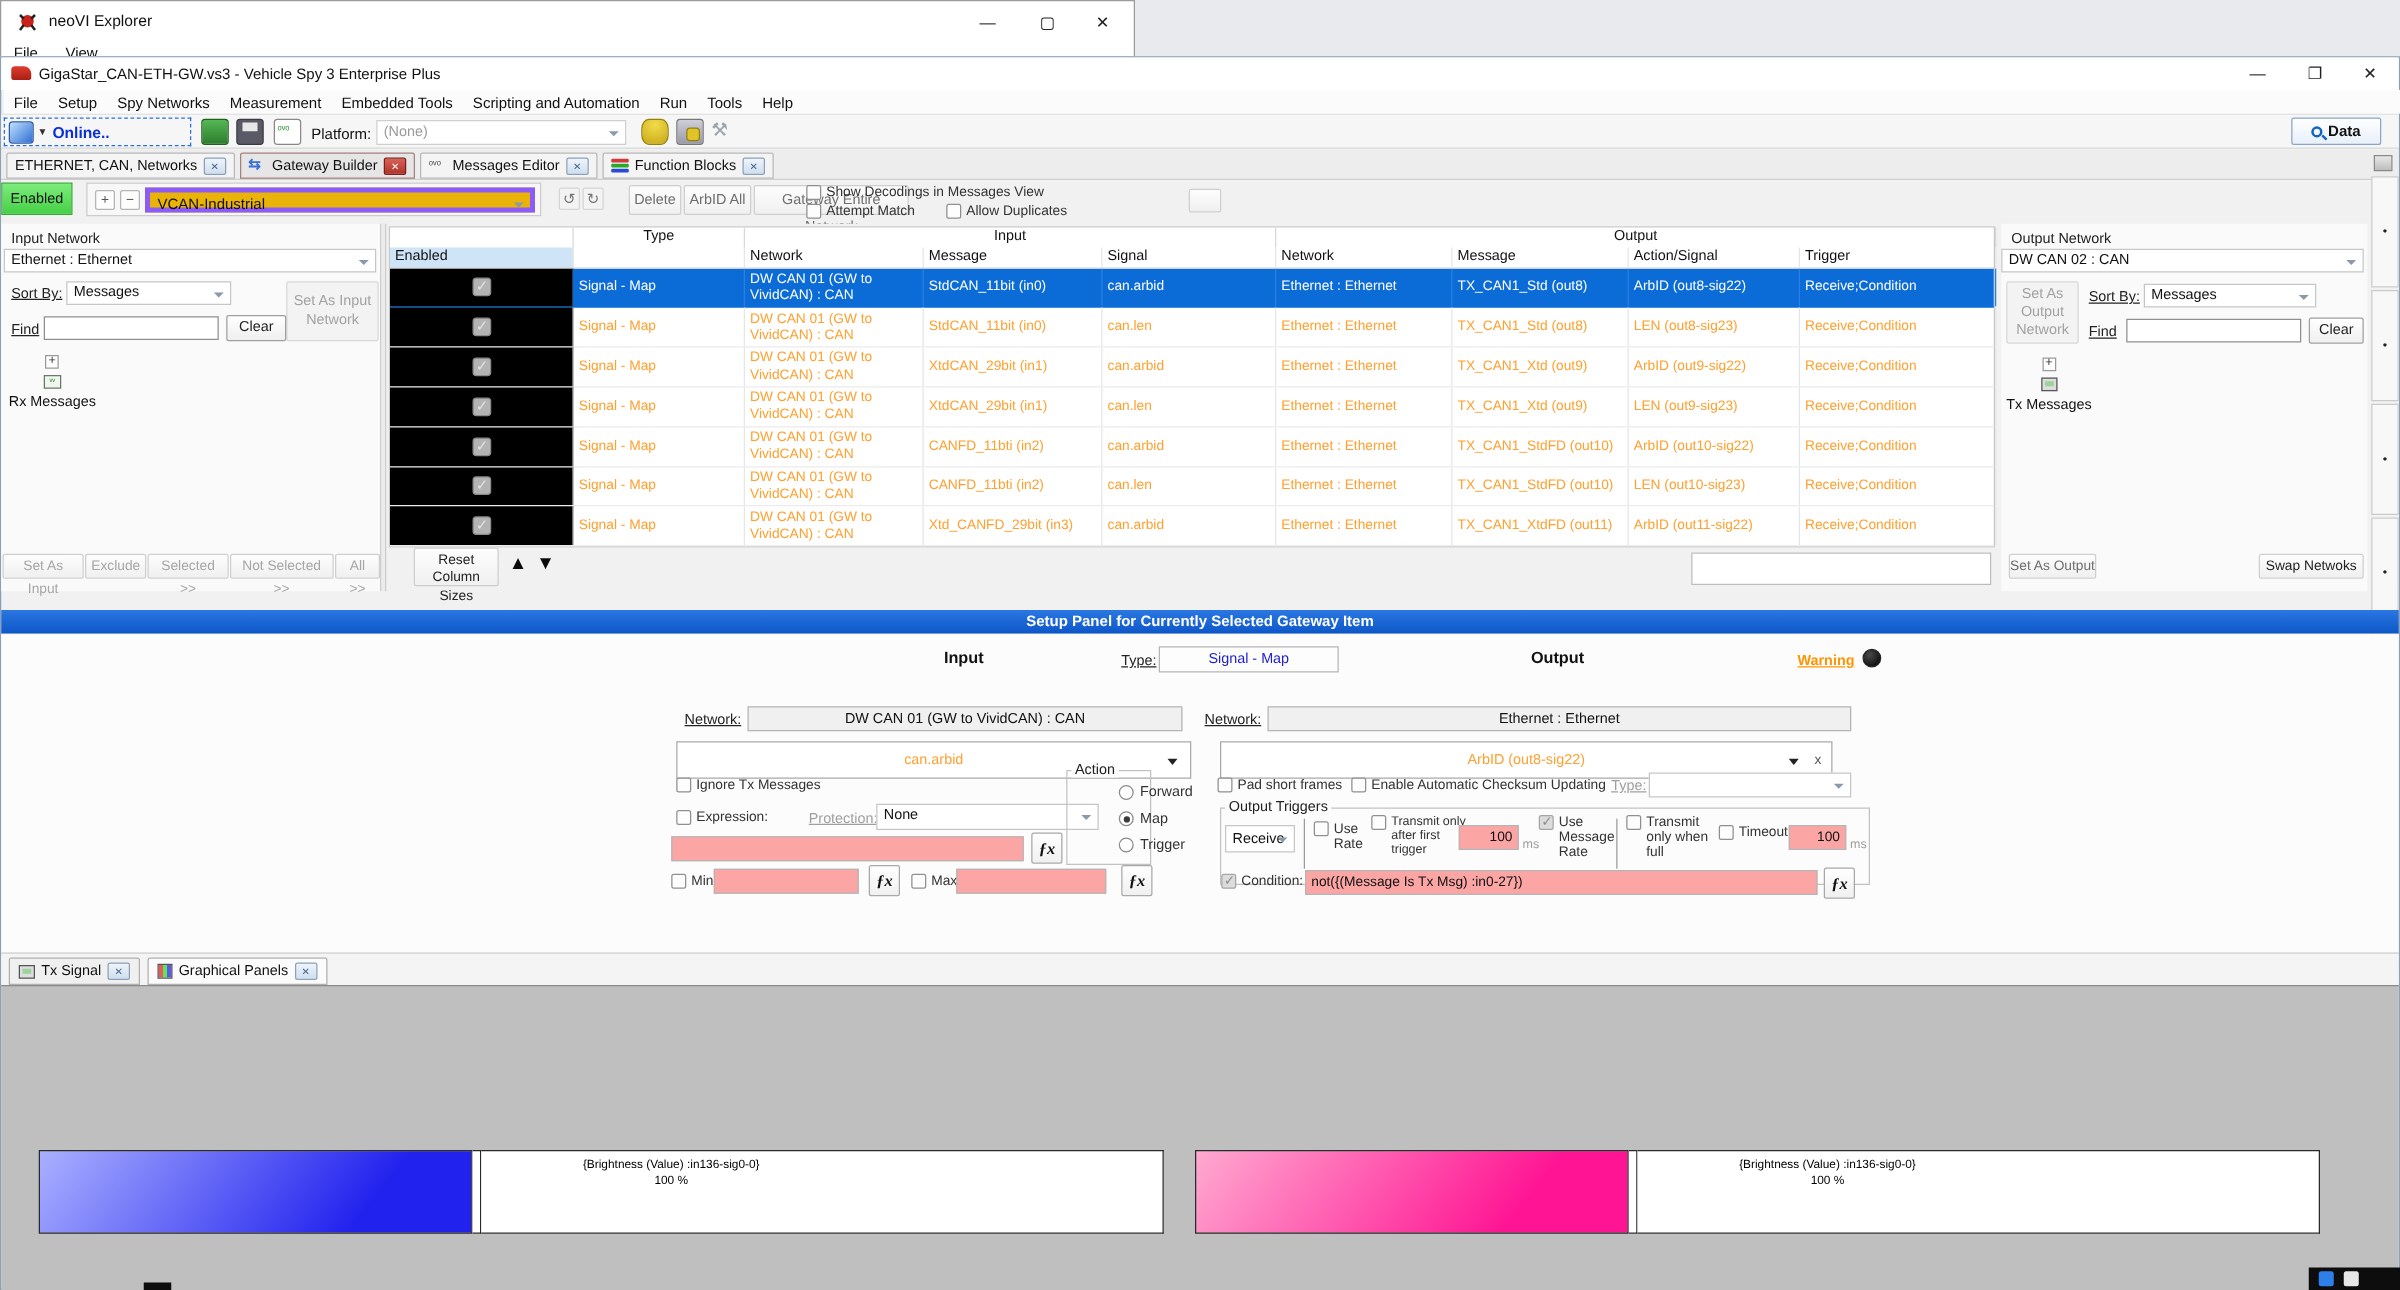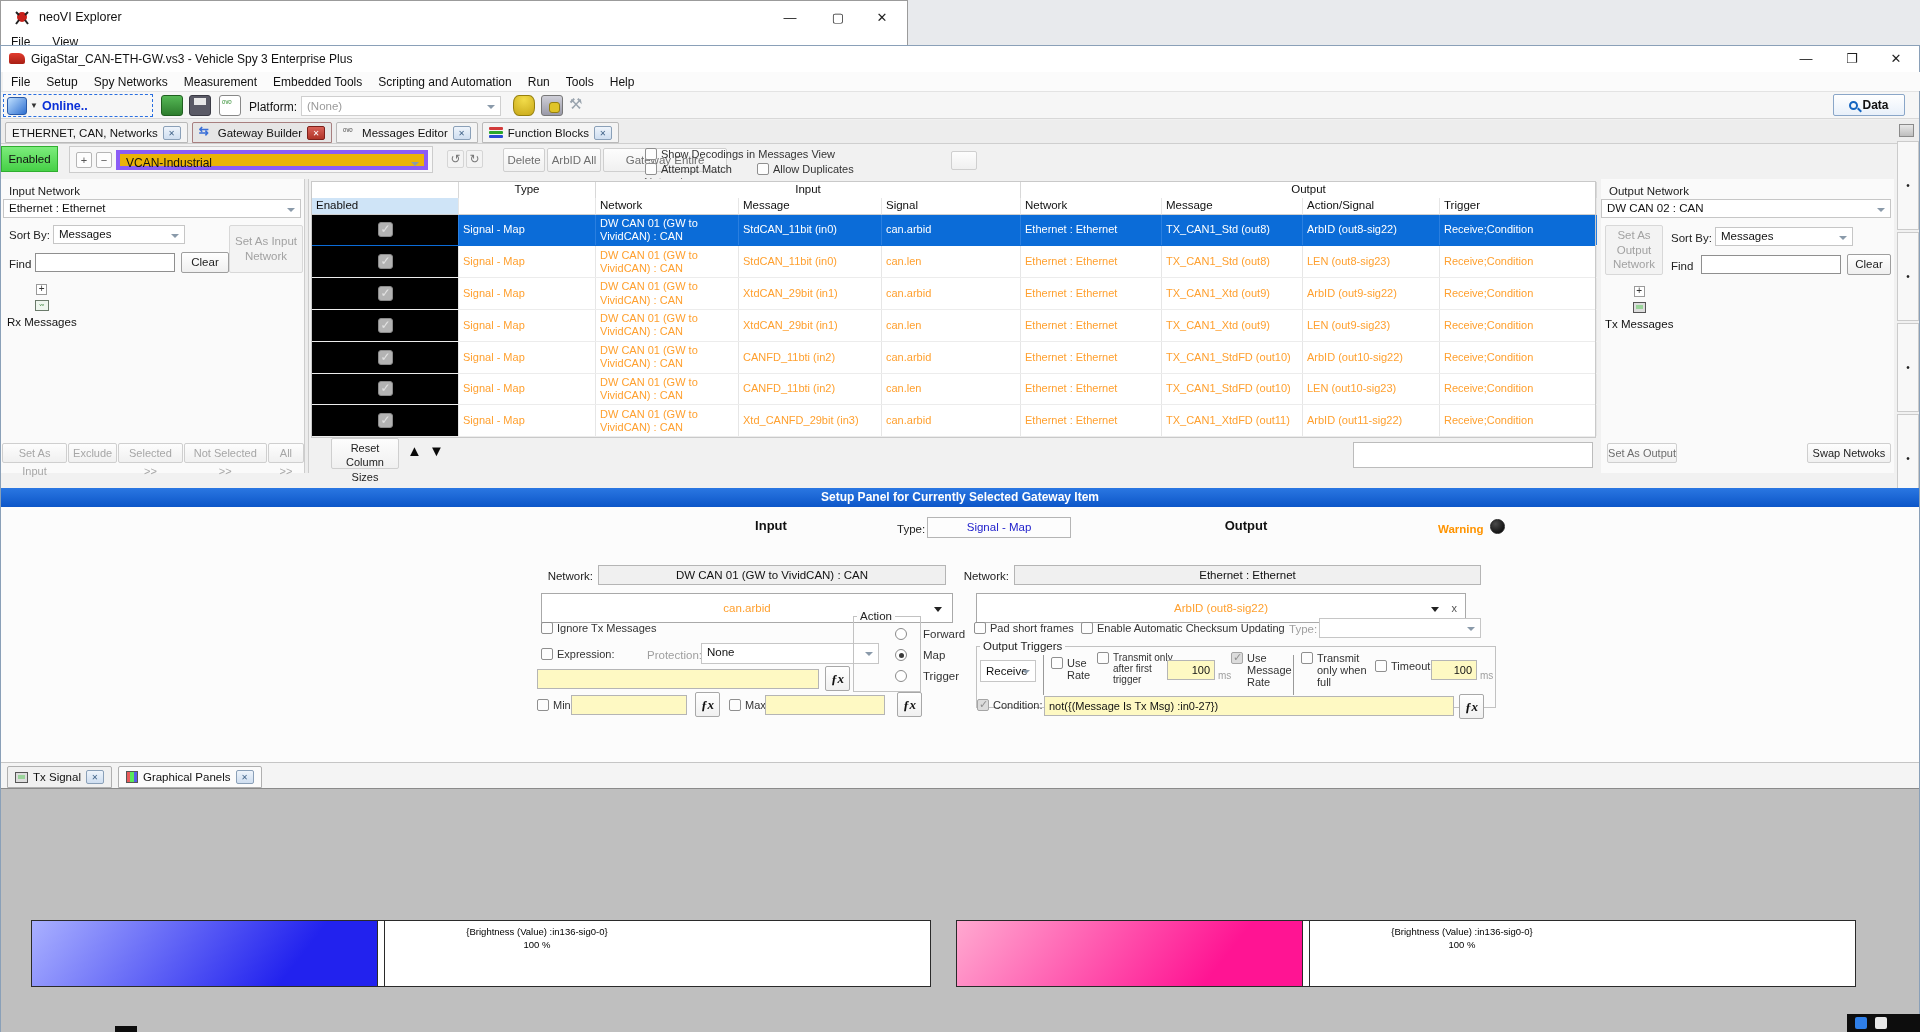--- a/index.html
+++ b/index.html
@@ -114,30 +114,30 @@
 
   
   #right-pane { position:absolute; left:1600px; top:0; width:293px; height:294px; background:#fafafa; }
   #right-strip { position:absolute; left:1896px; top:-38px; width:23px; height:663px; }
   .strip-seg { width:22px; height:89px; background:#f8f8f8; border:1px solid #cbcbcb; margin-bottom:2px; display:flex; align-items:center; justify-content:center; color:#222; font-size:10px; }
 
   
   #setup-head { position:absolute; left:0; top:442px; width:100%; height:19px; background:linear-gradient(#2a77e2,#0d56c8); color:#fff; font-weight:bold; font-size:12px; text-align:center; line-height:18px; }
   #setup-body { position:absolute; left:0; top:461px; width:100%; height:256px; background:#fcfcfc; border-bottom:1px solid #c5c5c5; }
   .hdr { position:absolute; font-weight:bold; font-size:13px; }
-  .lbl { position:absolute; font-size:11.5px; color:#222; }
+  .lbl { position:absolute; font-size:11.5px; color:#222;text-decoration:underline; }
   .lbl.grey { color:#9f9f9f; }
   .fieldbox { position:absolute; background:#f0f0f0; border:1px solid #b5b5b5; text-align:center; font-size:11.5px; line-height:18px; }
   .sigcombo { position:absolute; height:30px; background:#fff; border:1px solid #a9a9a9; text-align:center; color:#ffa02f; font-size:11.5px; line-height:28px; }
   .sigcombo .tri { position:absolute; right:10px; top:13px; width:0; height:0; border-left:4px solid transparent; border-right:4px solid transparent; border-top:5px solid #222; }
-  .input { position:absolute; background:#fef9c3; border:1px solid #b5b5b5; height:20px; font-size:11px; padding:0 4px; line-height:18px; }
+  .input { position:absolute; background:#fca5a5; border:1px solid #b5b5b5; height:20px; font-size:11px; padding:0 4px; line-height:18px; }
   .fx { position:absolute; width:25px; height:25px; background:linear-gradient(#fff,#f0f0f0); border:1px solid #a8a8a8; border-radius:2px; text-align:center; font-family:"Liberation Serif",serif; font-style:italic; font-weight:bold; font-size:13px; line-height:23px; color:#111; }
   .groupbox { position:absolute; border:1px solid #c2c2c2; }
   .gcaption { position:absolute; background:#fcfcfc; padding:0 3px; font-size:11.5px; color:#222; }
-  .radio { display:flex; align-items:flex-end; gap:16px; font-size:11.5px; color:#333;padding-left:36px; }
+  .radio { display:flex; align-items:flex-end; gap:5px; font-size:11.5px; color:#333;padding-left:36px; }
   .radio .rc { width:12px; height:12px; border:1px solid #8a8a8a; border-radius:50%; background:#fff; position:relative; }
   .radio .rc.on:before { content:""; position:absolute; left:2.5px; top:2.5px; width:5px; height:5px; border-radius:50%; background:#3a3a3a; }
   .vline { position:absolute; width:1px; background:#9a9a9a; }
   .ms { position:absolute; font-size:10px; color:#9f9f9f; }
   #led { position:absolute; left:1489px; top:12px; width:15px; height:15px; border-radius:50%; background:radial-gradient(circle at 35% 30%, #4a4a4a, #000); border:1px solid #222; }
 
   
   #btabs { position:absolute; left:0; top:717px; width:100%; height:25px; background:#f4f4f4; display:flex; align-items:flex-end; padding-left:6px; gap:6px; }
   .btab { display:flex; align-items:center; gap:5px; height:22px; padding:0 7px; background:#f0f0f0; border:1px solid #b0b0b0; border-radius:2px 2px 0 0; font-size:11.5px; }
   .btab.active { background:#fbfbfb; }

